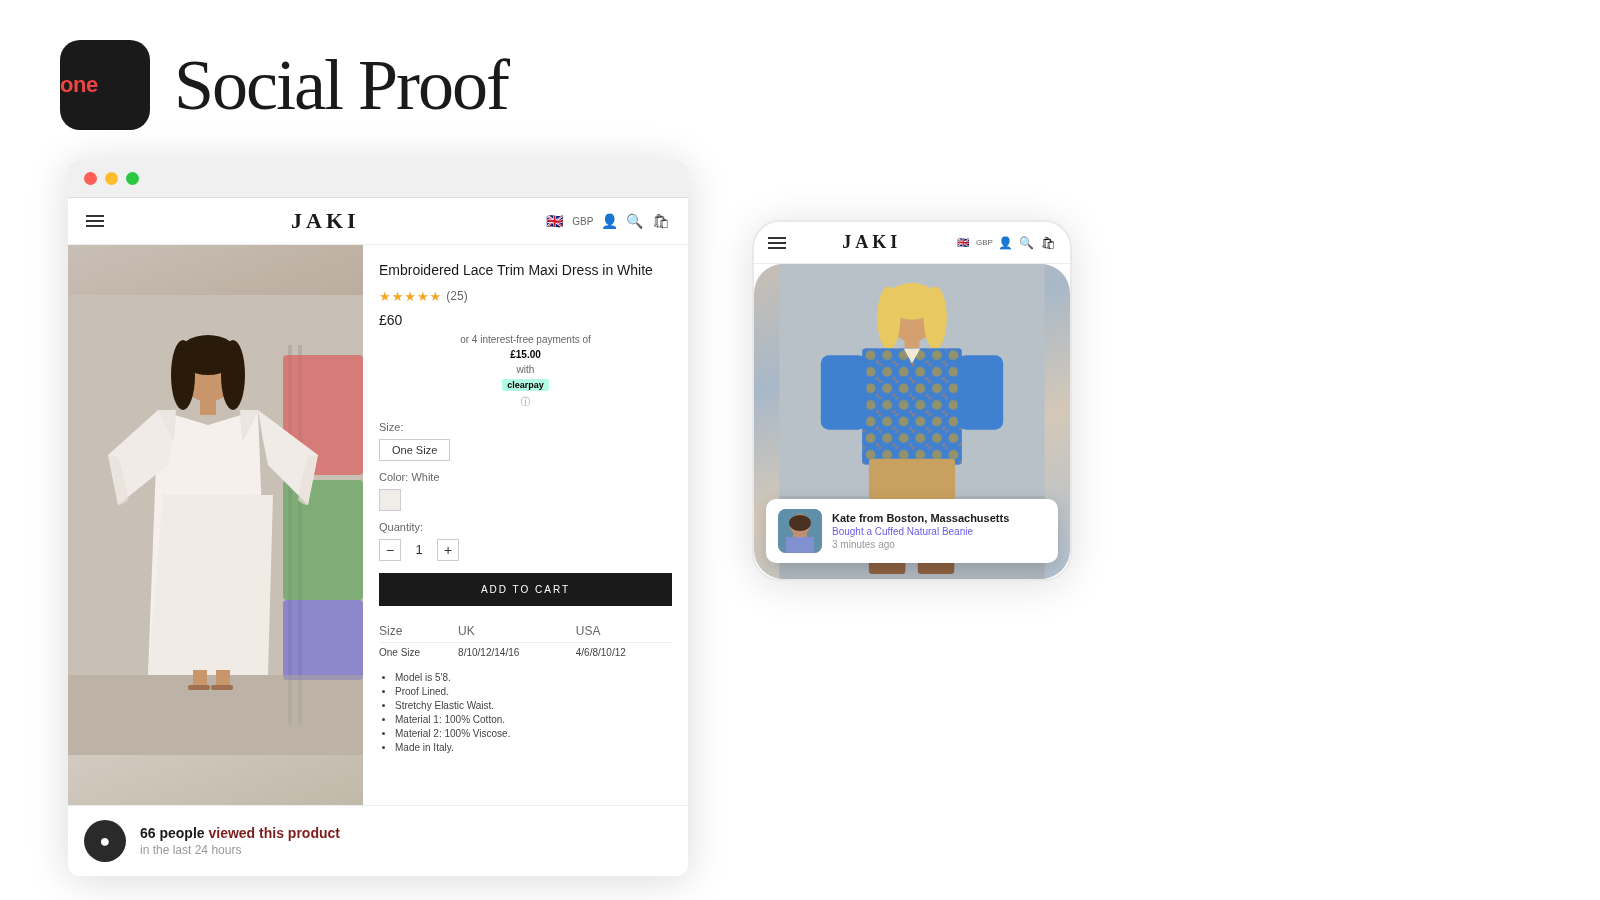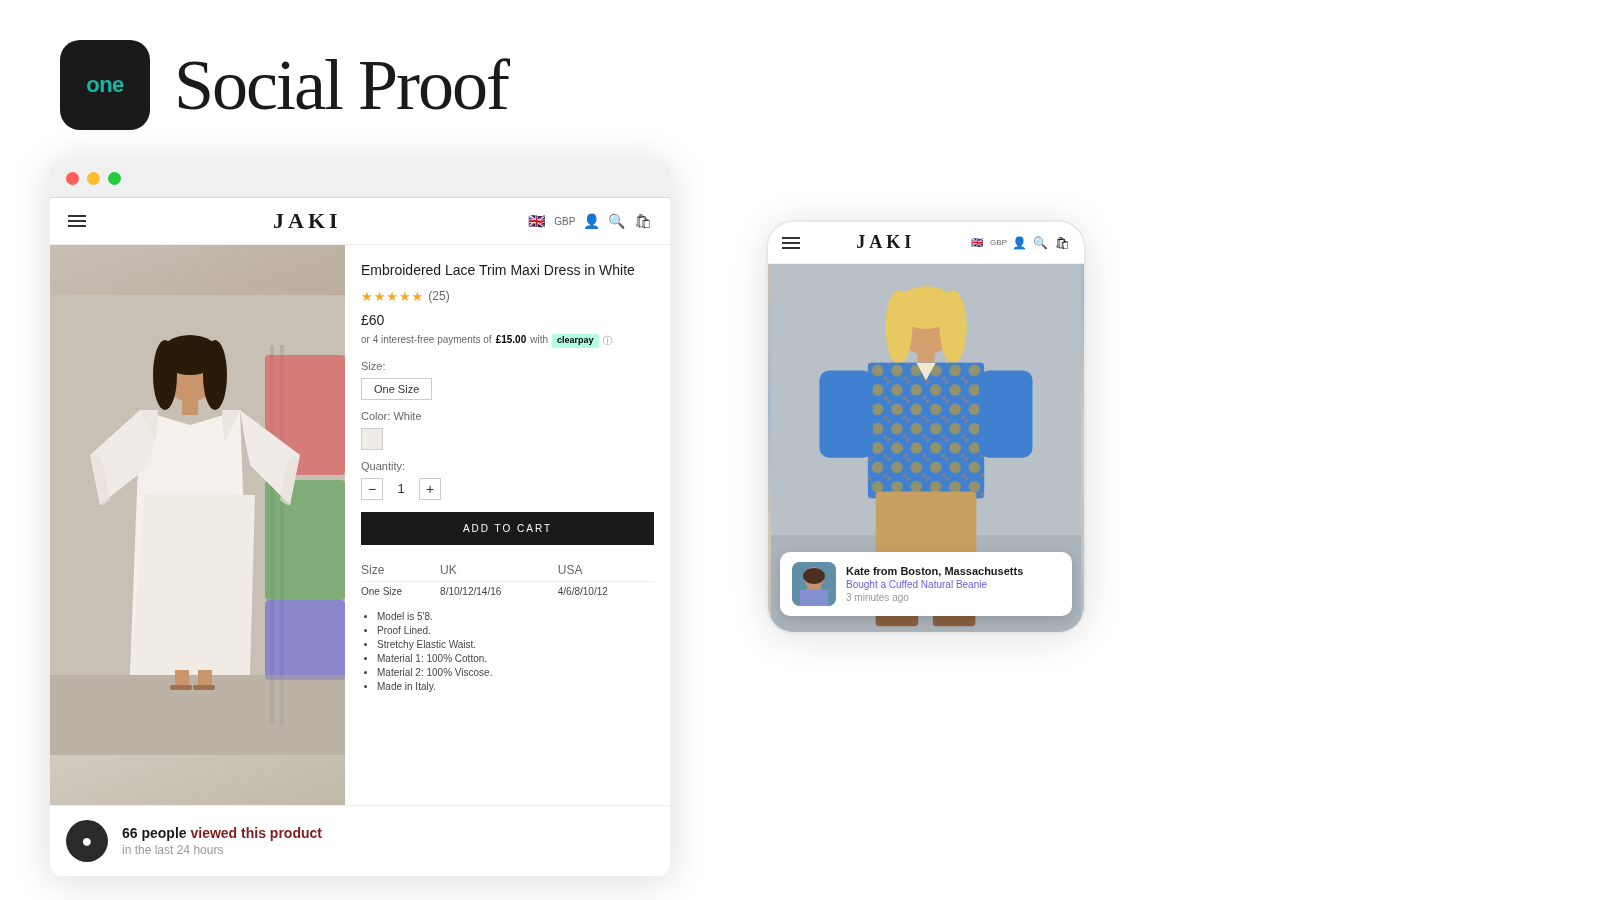--- a/index.html
+++ b/index.html
@@ -18,41 +18,40 @@
       padding: 40px 60px 20px 60px;
       gap: 24px;
     }
     .logo-icon {
       width: 90px;
       height: 90px;
       background: #1a1a1a;
       border-radius: 20px;
       display: flex;
       align-items: center;
-      justify-content: center;
-      color: #14b8a6;
+      color: #ef4444;
       font-size: 22px;
       font-weight: 600;
       letter-spacing: -0.5px;
       flex-shrink: 0;
     }
     .logo-text {
       font-size: 72px;
       font-weight: 300;
       color: #1a1a1a;
       letter-spacing: -2px;
       font-family: Georgia, serif;
     }
 
     
     .main-content {
       display: flex;
       align-items: flex-start;
-      padding: 10px 60px 0 50px;
-      gap: 96px;
+      padding: 10px 60px 0 68px;
+      gap: 64px;
     }
 
     
     .browser-mockup {
       width: 620px;
       background: #ffffff;
       border-radius: 12px;
       box-shadow: 0 4px 40px rgba(0,0,0,0.15);
       overflow: hidden;
       flex-shrink: 0;
@@ -190,22 +189,24 @@
       font-size: 14px;
       color: #1a1a1a;
       margin-bottom: 6px;
       font-weight: 500;
     }
     .clearpay-row {
       font-size: 10px;
       color: #666;
       margin-bottom: 12px;
       display: flex;
+      align-items: center;
       gap: 4px;
       flex-wrap: wrap;
+      flex-direction: column;
     }
     .clearpay-badge {
       background: #b2fce4;
       color: #000;
       font-size: 9px;
       padding: 1px 5px;
       border-radius: 2px;
       font-weight: 600;
     }
     .clearpay-amount {
@@ -366,24 +367,25 @@
       font-size: 18px;
       font-weight: 700;
       letter-spacing: 4px;
       color: #1a1a1a;
       font-family: Georgia, serif;
       flex: 1;
       text-align: center;
     }
     .mobile-product-image {
       width: 100%;
-      height: 368px;
+      height: 315px;
       background: linear-gradient(160deg, #c8bfb5 0%, #a8b8c8 30%, #d4c8b8 60%, #b0c0d0 100%);
       position: relative;
       overflow: hidden;
+      border-radius: 29px;
     }
 
     
     .mobile-sp-card {
       position: absolute;
       bottom: 16px;
       left: 12px;
       right: 12px;
       background: #fff;
       border-radius: 10px;

